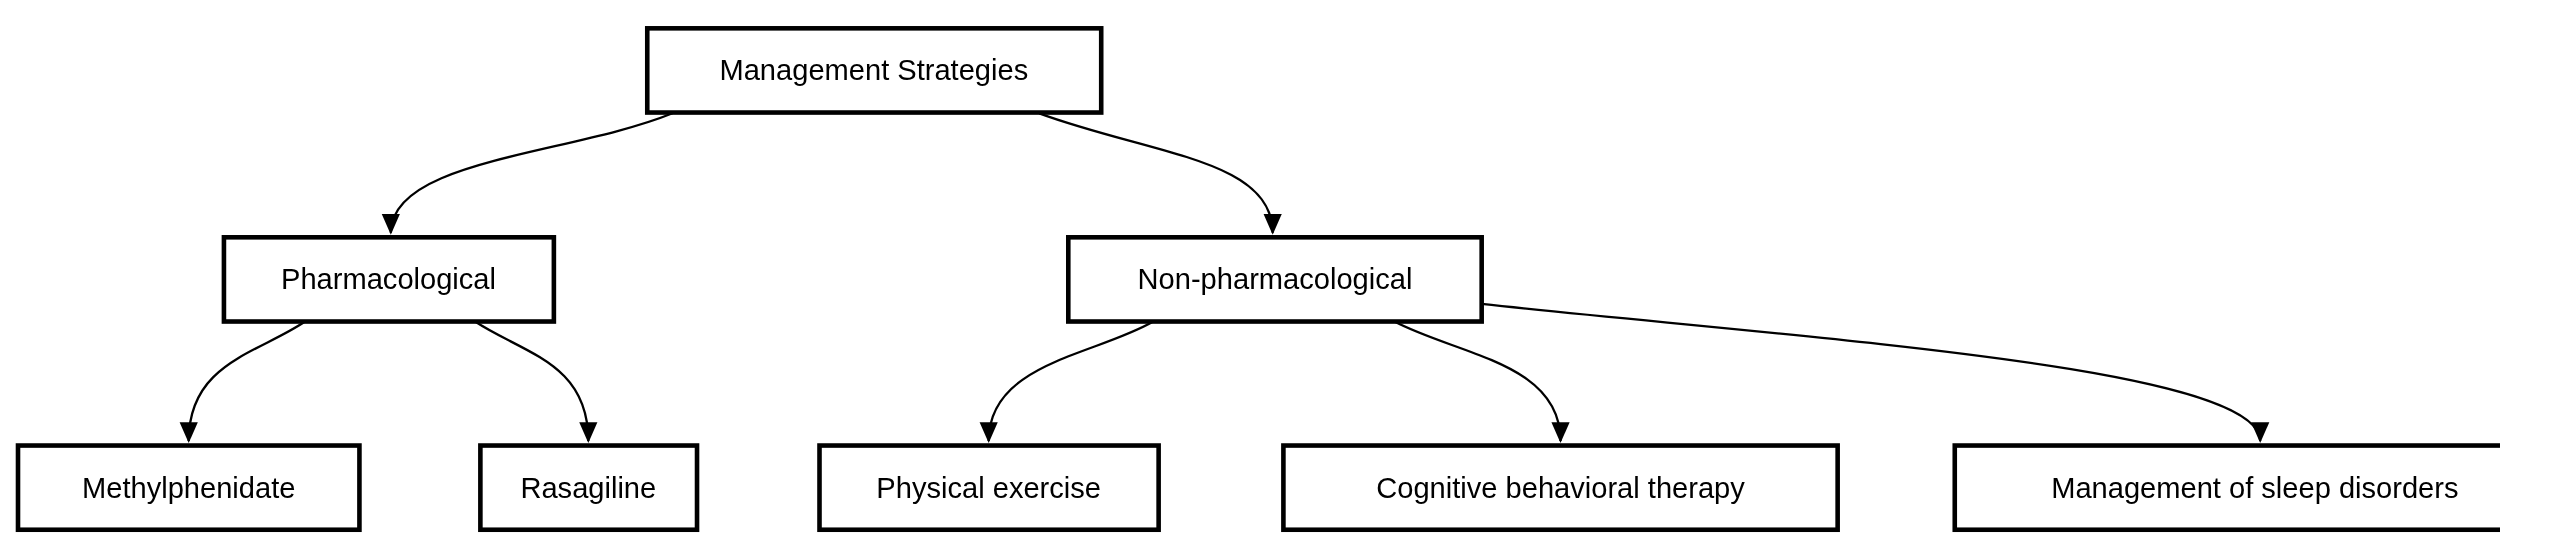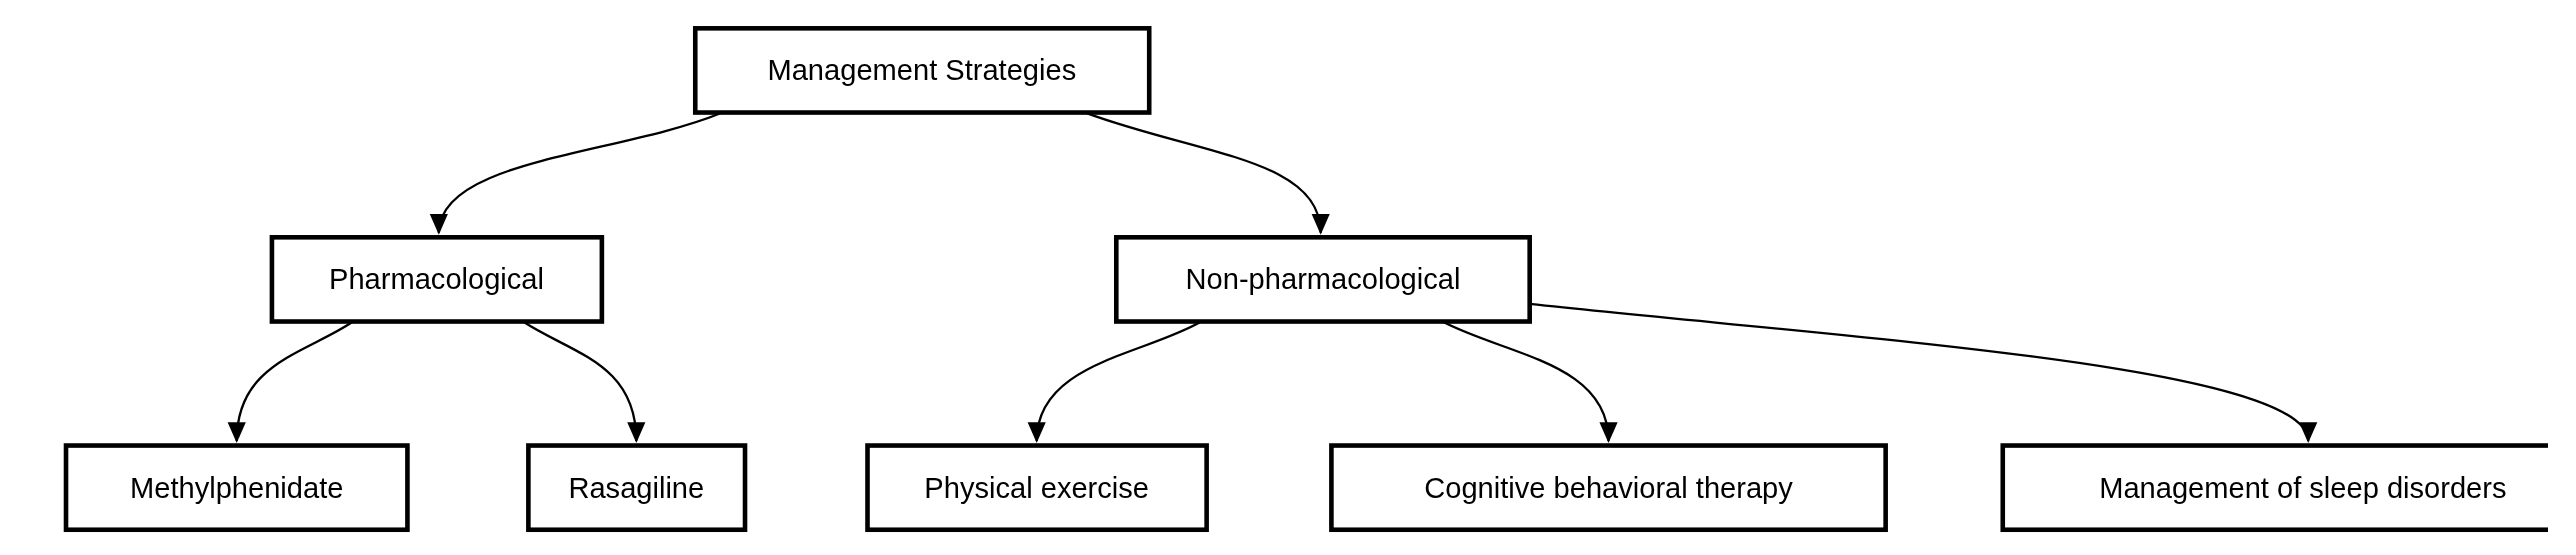--- a/index.html
+++ b/index.html
@@ -6,21 +6,20 @@
     margin: 0;
     padding: 0;
     background: var(--background, #ffffff);
   }
   .page {
     width: 2500px;
     height: 555px;
     position: relative;
     background: var(--background, #ffffff);
     overflow: hidden;
-    padding-left: 48px;
   }
   svg.flowchart {
     display: block;
     width: 2576px;
     height: 555px;
   }
   .node-box {
     fill: var(--node-fill, #ffffff);
     stroke: var(--node-border, #000000);
     stroke-width: 6px;

